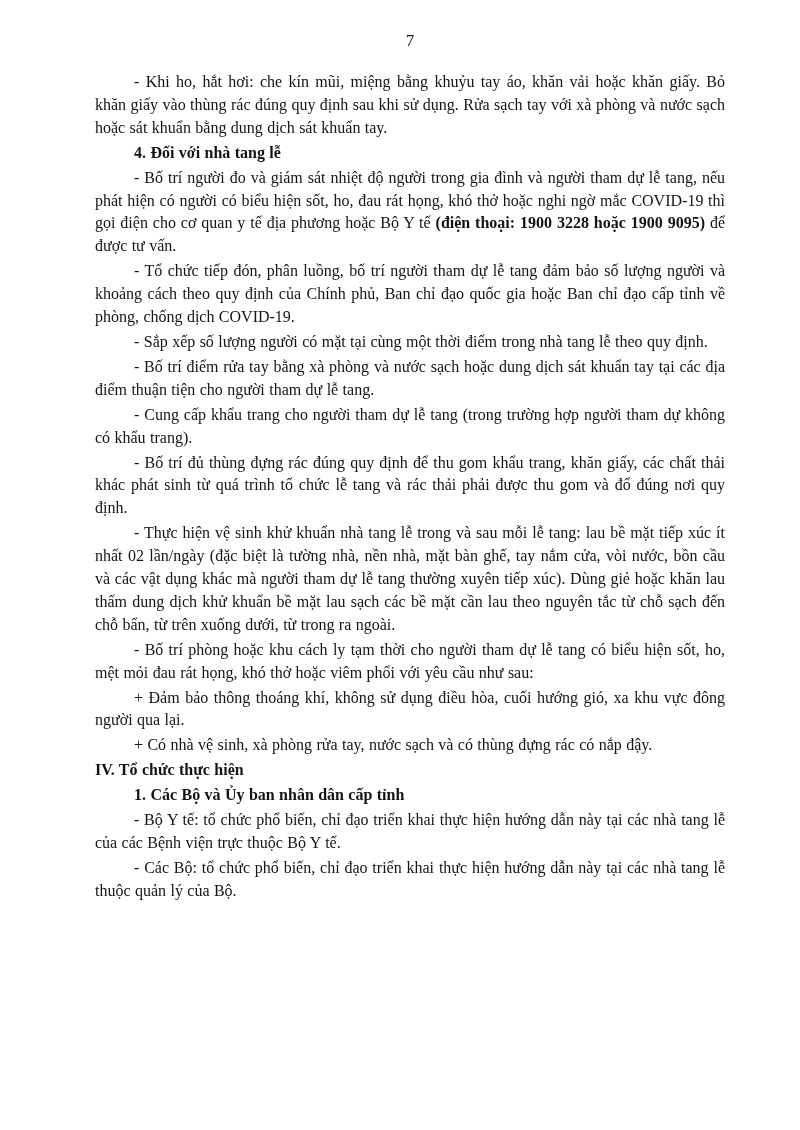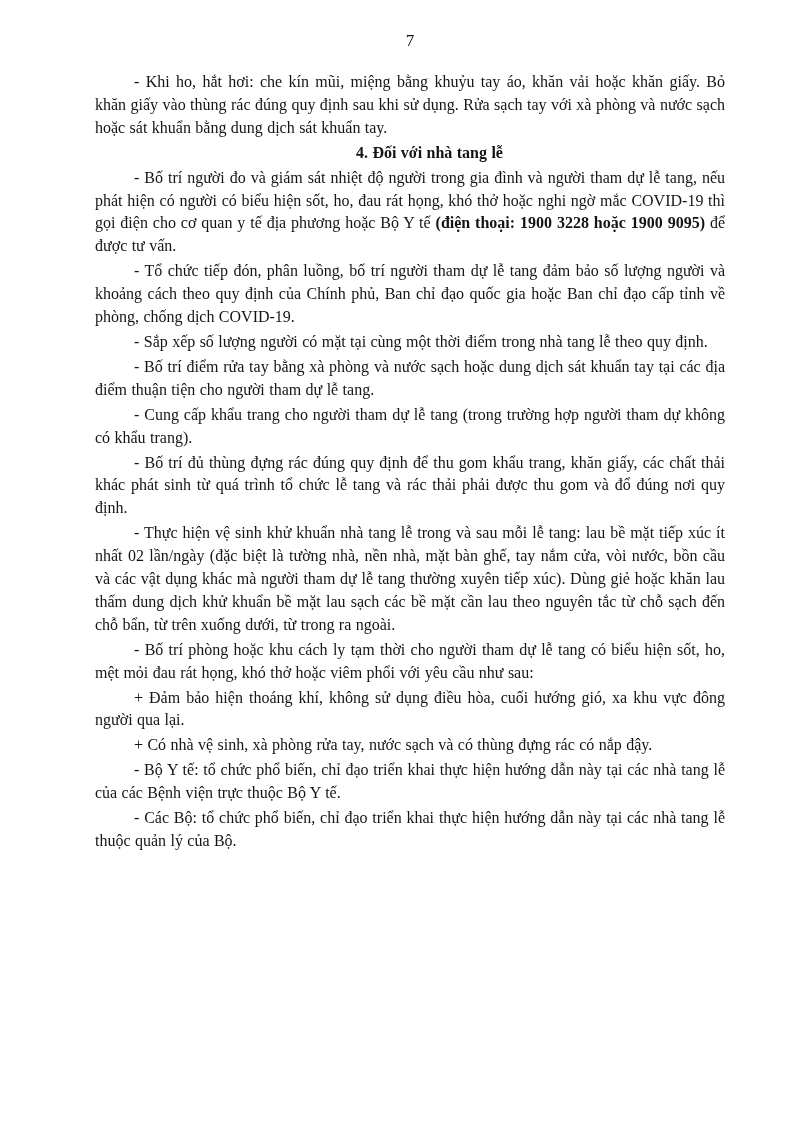--- a/index.html
+++ b/index.html
@@ -34,21 +34,21 @@
     margin: 2px 0 0 0;
     text-align: justify;
     text-indent: 39px;
     word-spacing: 0.4px;
   }
   .block.first {
     margin-top: 0;
   }
   .heading {
     font-weight: bold;
-    text-align: center;
+    text-align: left;
   }
   .no-indent {
     text-indent: 0;
   }
   .bold-run {
     font-weight: bold;
   }
 </style>
 </head>
 <body>
@@ -74,24 +74,26 @@
     <div class="block">- Bố trí điểm rửa tay bằng xà phòng và nước sạch hoặc dung dịch sát khuẩn tay tại các địa điểm thuận tiện cho người tham dự lễ tang.</div>
 
     <div class="block">- Cung cấp khẩu trang cho người tham dự lễ tang (trong trường hợp người tham dự không có khẩu trang).</div>
 
     <div class="block">- Bố trí đủ thùng đựng rác đúng quy định để thu gom khẩu trang, khăn giấy, các chất thải khác phát sinh từ quá trình tổ chức lễ tang và rác thải phải được thu gom và đổ đúng nơi quy định.</div>
 
     <div class="block">- Thực hiện vệ sinh khử khuẩn nhà tang lễ trong và sau mỗi lễ tang: lau bề mặt tiếp xúc ít nhất 02 lần/ngày (đặc biệt là tường nhà, nền nhà, mặt bàn ghế, tay nắm cửa, vòi nước, bồn cầu và các vật dụng khác mà người tham dự lễ tang thường xuyên tiếp xúc). Dùng giẻ hoặc khăn lau thấm dung dịch khử khuẩn bề mặt lau sạch các bề mặt cần lau theo nguyên tắc từ chỗ sạch đến chỗ bẩn, từ trên xuống dưới, từ trong ra ngoài.</div>
 
     <div class="block">- Bố trí phòng hoặc khu cách ly tạm thời cho người tham dự lễ tang có biểu hiện sốt, ho, mệt mỏi đau rát họng, khó thở hoặc viêm phổi với yêu cầu như sau:</div>
 
-    <div class="block">+ Đảm bảo hiện thoáng khí, không sử dụng điều hòa, cuối hướng gió, xa khu vực đông người qua lại.</div>
+    <div class="block">+ Đảm bảo thông thoáng khí, không sử dụng điều hòa, cuối hướng gió, xa khu vực đông người qua lại.</div>
 
     <div class="block">+ Có nhà vệ sinh, xà phòng rửa tay, nước sạch và có thùng đựng rác có nắp đậy.</div>
 
+    <div class="block heading no-indent">IV. Tổ chức thực hiện</div>
 
+    <div class="block heading">1. Các Bộ và Ủy ban nhân dân cấp tỉnh</div>
 
     <div class="block">- Bộ Y tế: tổ chức phổ biến, chỉ đạo triển khai thực hiện hướng dẫn này tại các nhà tang lễ của các Bệnh viện trực thuộc Bộ Y tế.</div>
 
     <div class="block">- Các Bộ: tổ chức phổ biến, chỉ đạo triển khai thực hiện hướng dẫn này tại các nhà tang lễ thuộc quản lý của Bộ.</div>
 
   </div>
 </div>
 
 </body></html>

